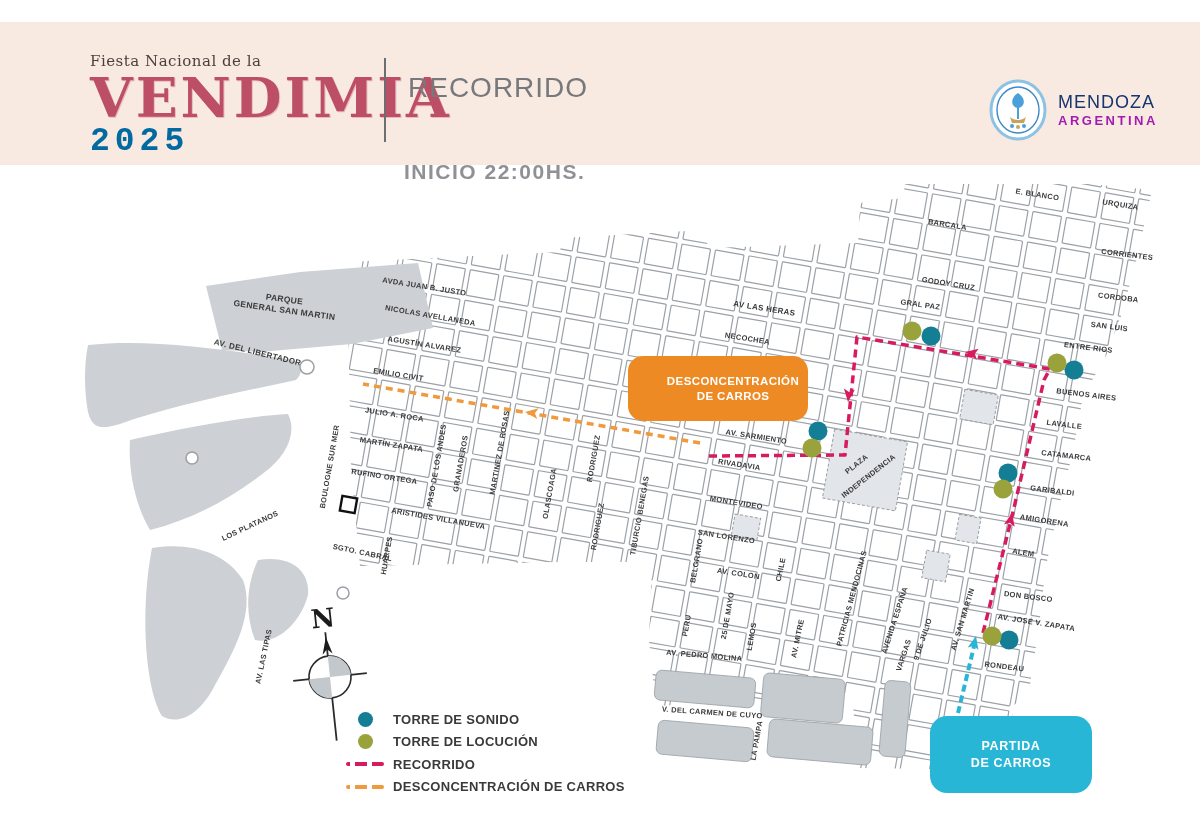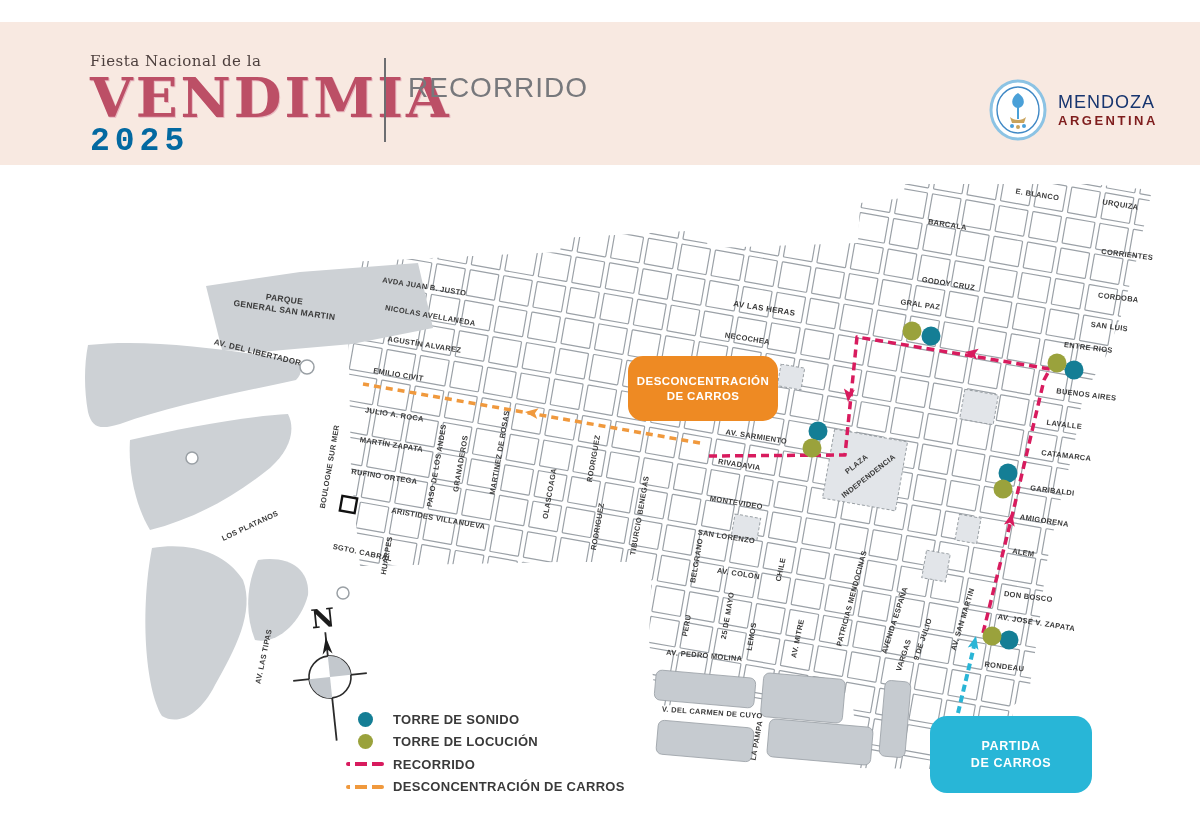--- a/index.html
+++ b/index.html
@@ -12,32 +12,32 @@
   #logo .big{font-size:55px;color:#bc4f66;letter-spacing:3px;line-height:1.0;font-weight:bold;
              text-shadow:1px 1px 0 #e8b9c0;}
   #logo .yr{font-size:33px;color:#0369a1;letter-spacing:5px;line-height:1.0;font-weight:bold;font-family:Liberation Mono, monospace;}
   #divider{position:absolute;left:384px;top:36px;width:2px;height:84px;background:#6d6e71;}
   #subtitle{position:absolute;left:408px;top:50px;line-height:1.15;}
   #subtitle .l1{font-size:28px;color:#77787c;letter-spacing:1px;}
   #subtitle .l2{font-size:30px;color:#55565a;font-weight:bold;letter-spacing:.5px;}
   #brand{position:absolute;left:988px;top:57px;display:flex;align-items:center;gap:10px;}
   #brand .seal{width:60px;height:62px;}
   #brand .bt1{font-size:18px;font-weight:normal;color:#17356f;letter-spacing:1px;}
-  #brand .bt2{font-size:13px;font-weight:bold;color:#7f1d1d;letter-spacing:2.5px;}
+  #brand .bt2{font-size:13px;font-weight:bold;color:#a21caf;letter-spacing:2.5px;}
   
   #inicio{position:absolute;left:404px;top:160px;font-size:21px;font-weight:bold;
           color:#8e9196;letter-spacing:1.5px;}
   
   #map-svg{position:absolute;left:0;top:0;}
   .st{font-family:"Liberation Sans",sans-serif;font-weight:bold;fill:#3b3b3b;}
   
   .callout{position:absolute;display:flex;flex-direction:column;align-items:center;
            justify-content:center;color:#fff;font-weight:bold;text-align:center;line-height:1.3;}
   #desconcentracion{left:628px;top:356px;width:150px;height:65px;background:#ee8a23;
-           border-radius:15px;font-size:11.5px;letter-spacing:.4px;}
+           border-radius:15px;font-size:11.5px;letter-spacing:.4px;padding-left:30px;}
   #partida{left:930px;top:716px;width:162px;height:77px;background:#28b6d7;
            border-radius:17px;font-size:12.5px;letter-spacing:.6px;}
   
   #legend{position:absolute;left:346px;top:708px;}
   .lrow{display:flex;align-items:center;height:22.5px;}
   .lrow .txt{font-size:13px;font-weight:bold;color:#3a3a3a;letter-spacing:.3px;margin-left:9px;}
   .sw{width:38px;display:flex;justify-content:center;align-items:center;}
   .dot{width:15px;height:15px;border-radius:50%;}
   .dot-teal{background:#147e95;}
   .dot-olive{background:#9aa23c;}
@@ -820,20 +820,21 @@
         <circle cx="30" cy="48" r="2" fill="#c9a35c"></circle>
         <circle cx="36" cy="47" r="2" fill="#4aa0d8"></circle>
       </svg>
       <div>
         <div class="bt1">MENDOZA</div>
         <div class="bt2">ARGENTINA</div>
       </div>
     </div>
   </div>
 
+  <div id="inicio">INICIO 22:00HS.</div>
 
   <div id="desconcentracion" class="callout">
     <span>DESCONCENTRACIÓN</span>
     <span>DE CARROS</span>
   </div>
   <div id="partida" class="callout">
     <span>PARTIDA</span>
     <span>DE CARROS</span>
   </div>
 

